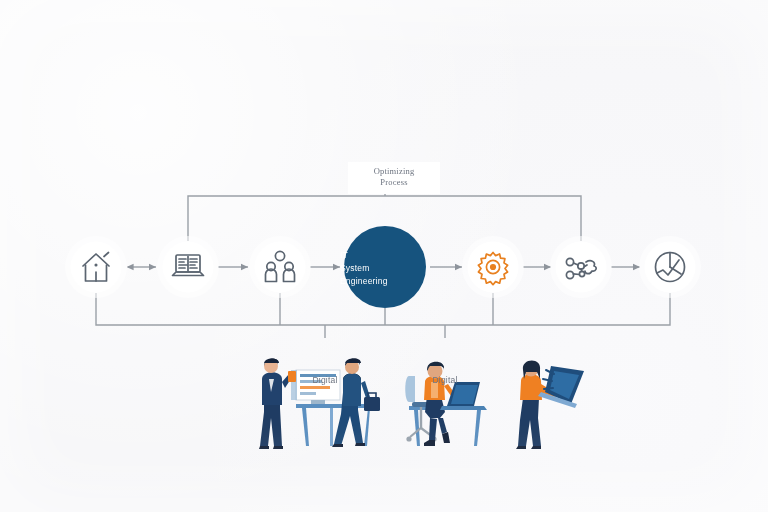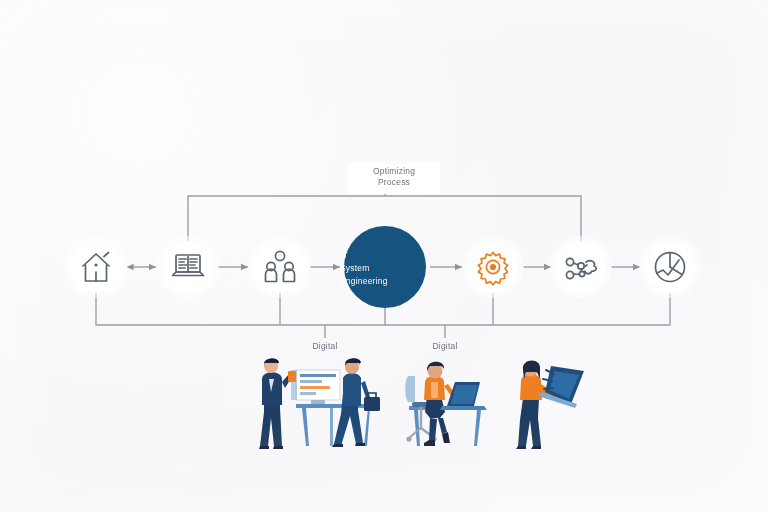--- a/index.html
+++ b/index.html
@@ -59,20 +59,21 @@
     white-space:pre-line;
   }
   .sub-lbl {
     position:absolute;
     color:#6d7480;
     font-size:8.5px;
     text-align:center;
     width:70px;
     letter-spacing:.2px;
     filter: blur(.5px);
+    margin-top: 34px;
   }
   .vignette{
     position:absolute; inset:0; pointer-events:none;
     box-shadow: inset 0 0 70px 18px rgba(255,255,255,.55);
   }
 </style>
 </head>
 <body>
 
 <div id="stage">
@@ -298,21 +299,21 @@
 
         <path d="M551,366 L584,371 L571,404 L545,392 Z" fill="#1f4d7c"></path>
         <path d="M554,371 L579,375 L569,399 L550,390 Z" fill="#2e6da4"></path>
         <path d="M541,392 L577,404 L575,408 L538,396 Z" fill="#7fa9d2"></path>
 
         <path d="M554,374 L546,370 M552,381 L543,379 M553,388 L544,389" stroke="#1f4d7c" stroke-width="2" fill="none" stroke-linecap="round"></path>
       </g>
     </g>
   </svg>
 
-  <div class="lbl-box" style="left:348px; top:162px; width:74px;">Optimizing
+  <div class="lbl-box" style="left:348px; top:162px; width:74px;font-family:Liberation Serif, serif;">Optimizing
 Process</div>
 
   <div class="hub-text" style="left:340px; top:249px;">IT
 System
 Engineering</div>
 
   <div class="sub-lbl" style="left:290px; top:341px;">Digital</div>
 
   <div class="sub-lbl" style="left:410px; top:341px;">Digital</div>
 

